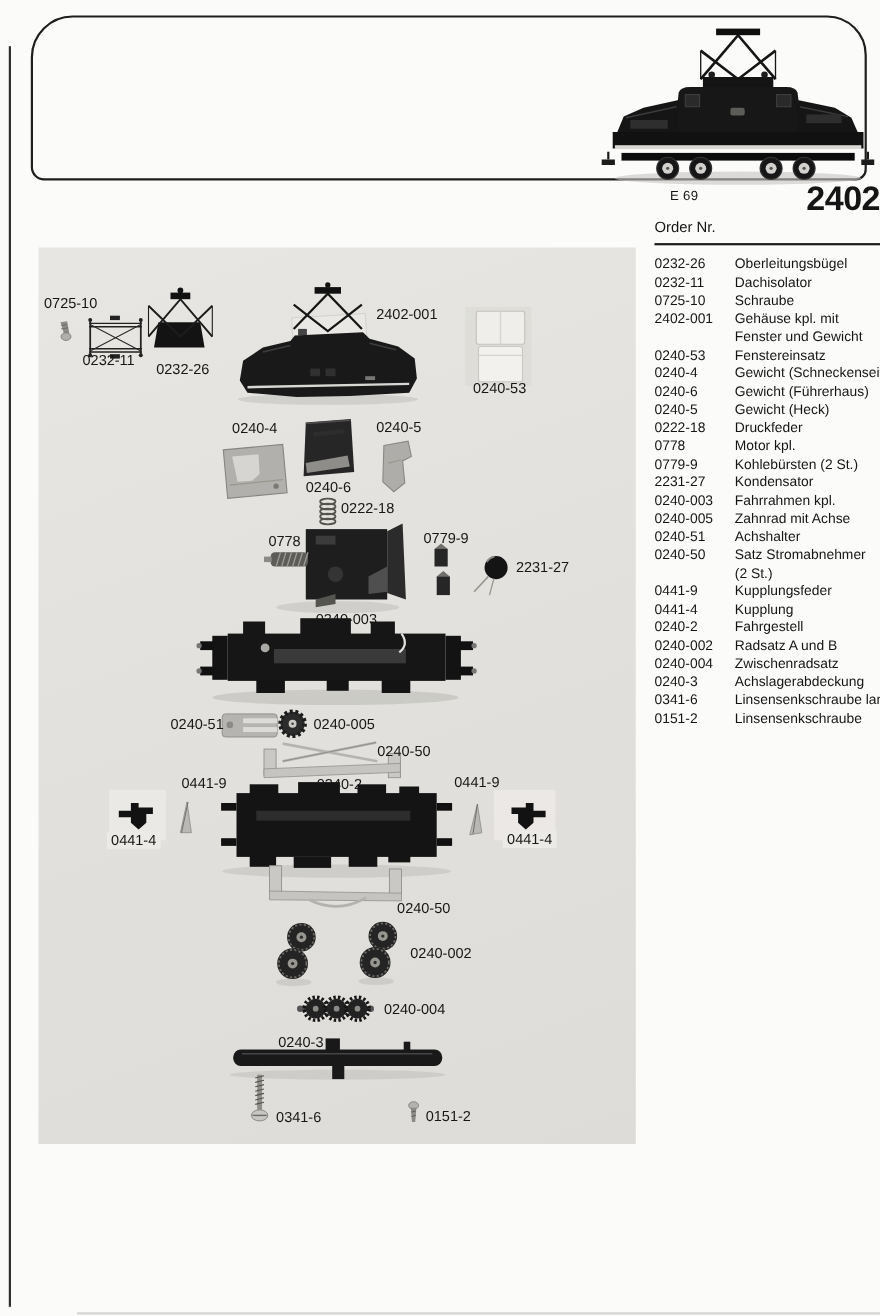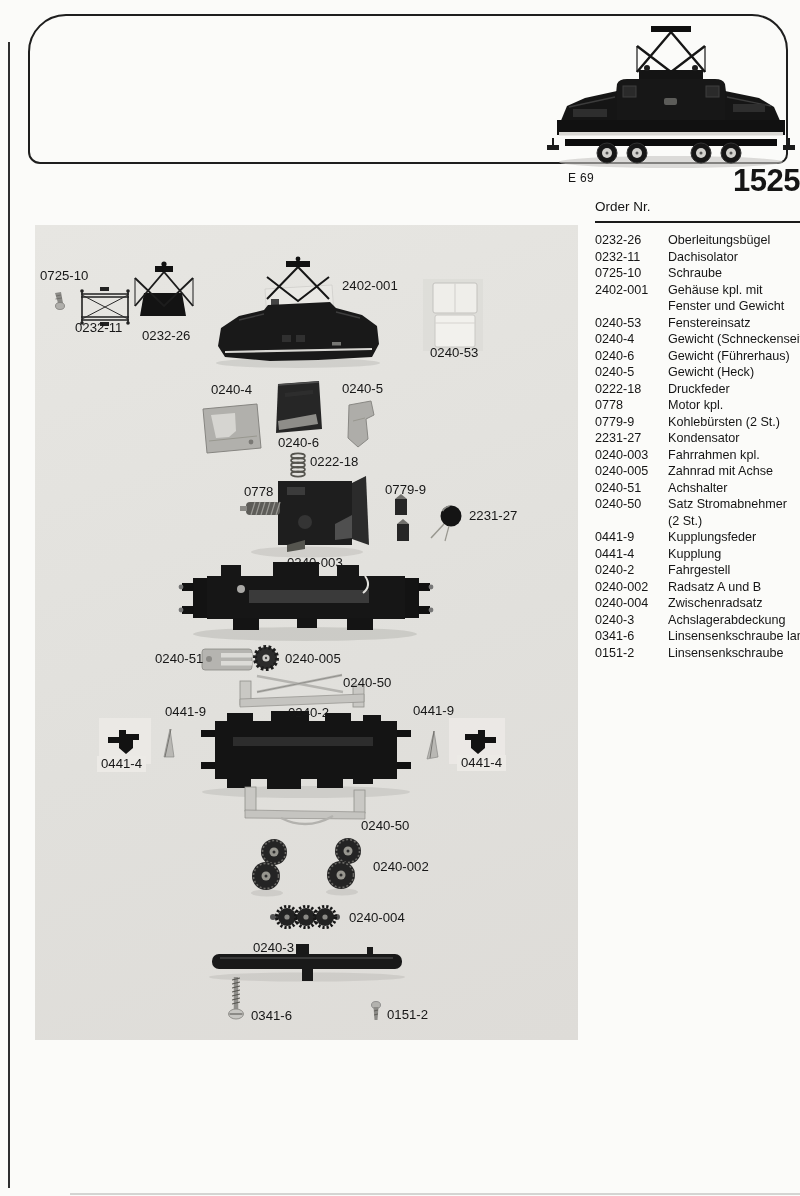--- a/index.html
+++ b/index.html
@@ -8,21 +8,21 @@
     background:#fbfbf9;color:#151515;
     font-family:"Liberation Sans","DejaVu Sans",sans-serif;
   }
   .margin-line{position:absolute;left:8px;top:42px;width:2px;height:1146px;background:#2f2f2f}
   .bottom-edge{position:absolute;left:70px;right:0;bottom:1px;height:2px;background:#d4d4d2}
   .header-box{
     position:absolute;left:28px;top:14px;width:756px;height:146px;
     border:2.5px solid #1e1e1e;border-radius:38px 36px 10px 12px;background:transparent;
   }
   .loco-photo{position:absolute;left:543px;top:10px;width:252px;height:162px}
-  .model-label{position:absolute;left:568px;top:171px;font-size:12px;letter-spacing:.3px}
+  .model-label{position:absolute;left:609px;top:171px;font-size:12px;letter-spacing:.3px}
   .catalog-number{position:absolute;right:0;top:165px;font-size:31px;font-weight:bold;letter-spacing:-.5px;line-height:1}
   .list-col{position:absolute;left:595px;top:199px;width:210px}
   .list-header{font-size:13.5px;margin-bottom:7px}
   .list-rule{border-top:2px solid #1a1a1a;margin-bottom:9px}
   .prow{display:flex;font-size:12.6px;line-height:16.5px}
   .pnr{flex:0 0 73px;white-space:nowrap}
   .pdesc{flex:1;white-space:nowrap}
   .dline{display:block}
   .diagram-panel{
     position:absolute;left:35px;top:225px;width:543px;height:815px;
@@ -79,21 +79,21 @@
         <circle cx="188" cy="143" r="5" fill="#d2d1cd"></circle>
         <circle cx="188" cy="143" r="1.5" fill="#555"></circle>
       <rect x="4" y="135" width="12" height="5" fill="#1b1b1b"></rect>
         <rect x="240" y="135" width="12" height="5" fill="#1b1b1b"></rect>
       <path d="M10,135 V128 M246,135 V128" stroke="#1b1b1b" stroke-width="2"></path>
     </g>
   </svg>
 </div>
 
 <div class="model-label">E 69</div>
-<div class="catalog-number">1525</div>
+<div class="catalog-number">2402</div>
 
 <div class="list-col">
   <div class="list-header">Order Nr.</div>
   <div class="list-rule"></div>
   <div id="parts-rows">
       <div class="prow">
         <span class="pnr">0232-26</span>
         <span class="pdesc">
           <span class="dline">Oberleitungsbügel</span>
         </span>

